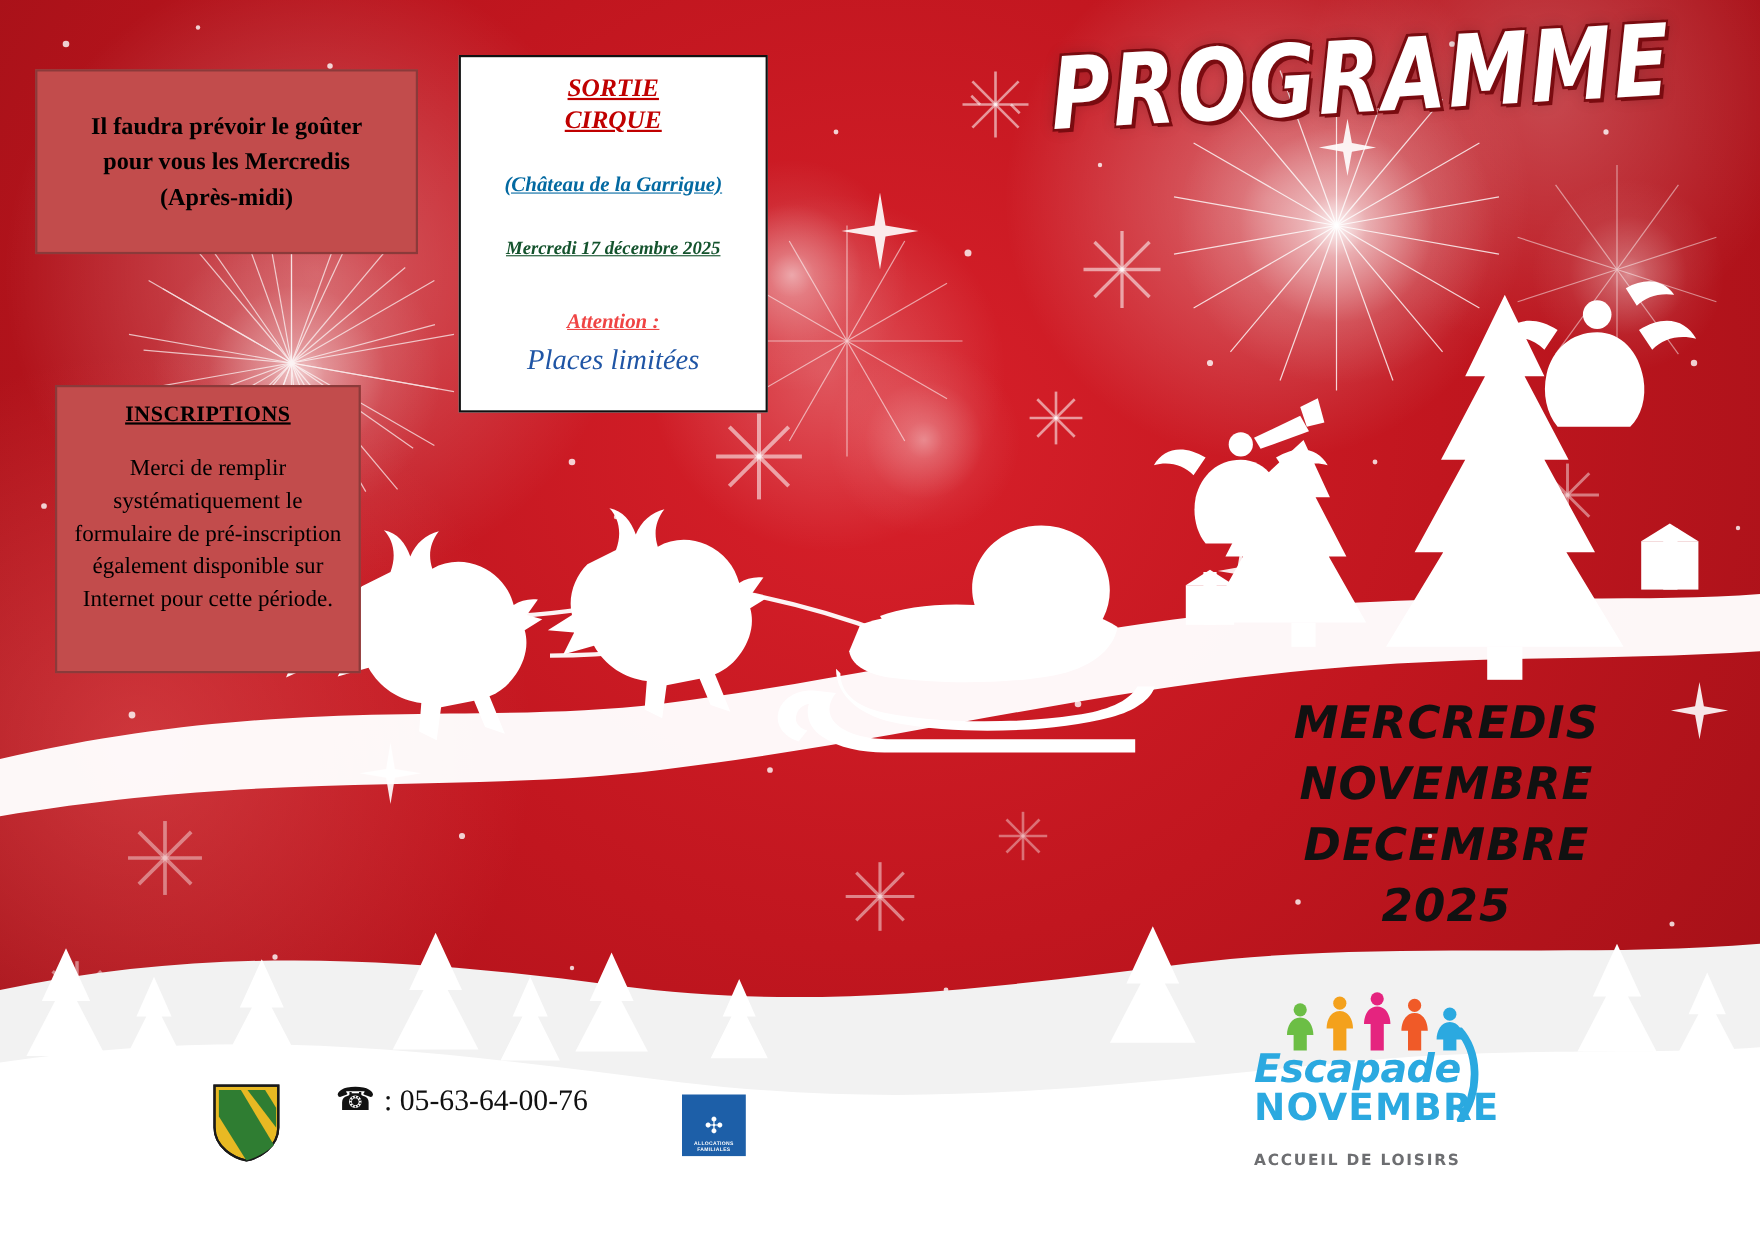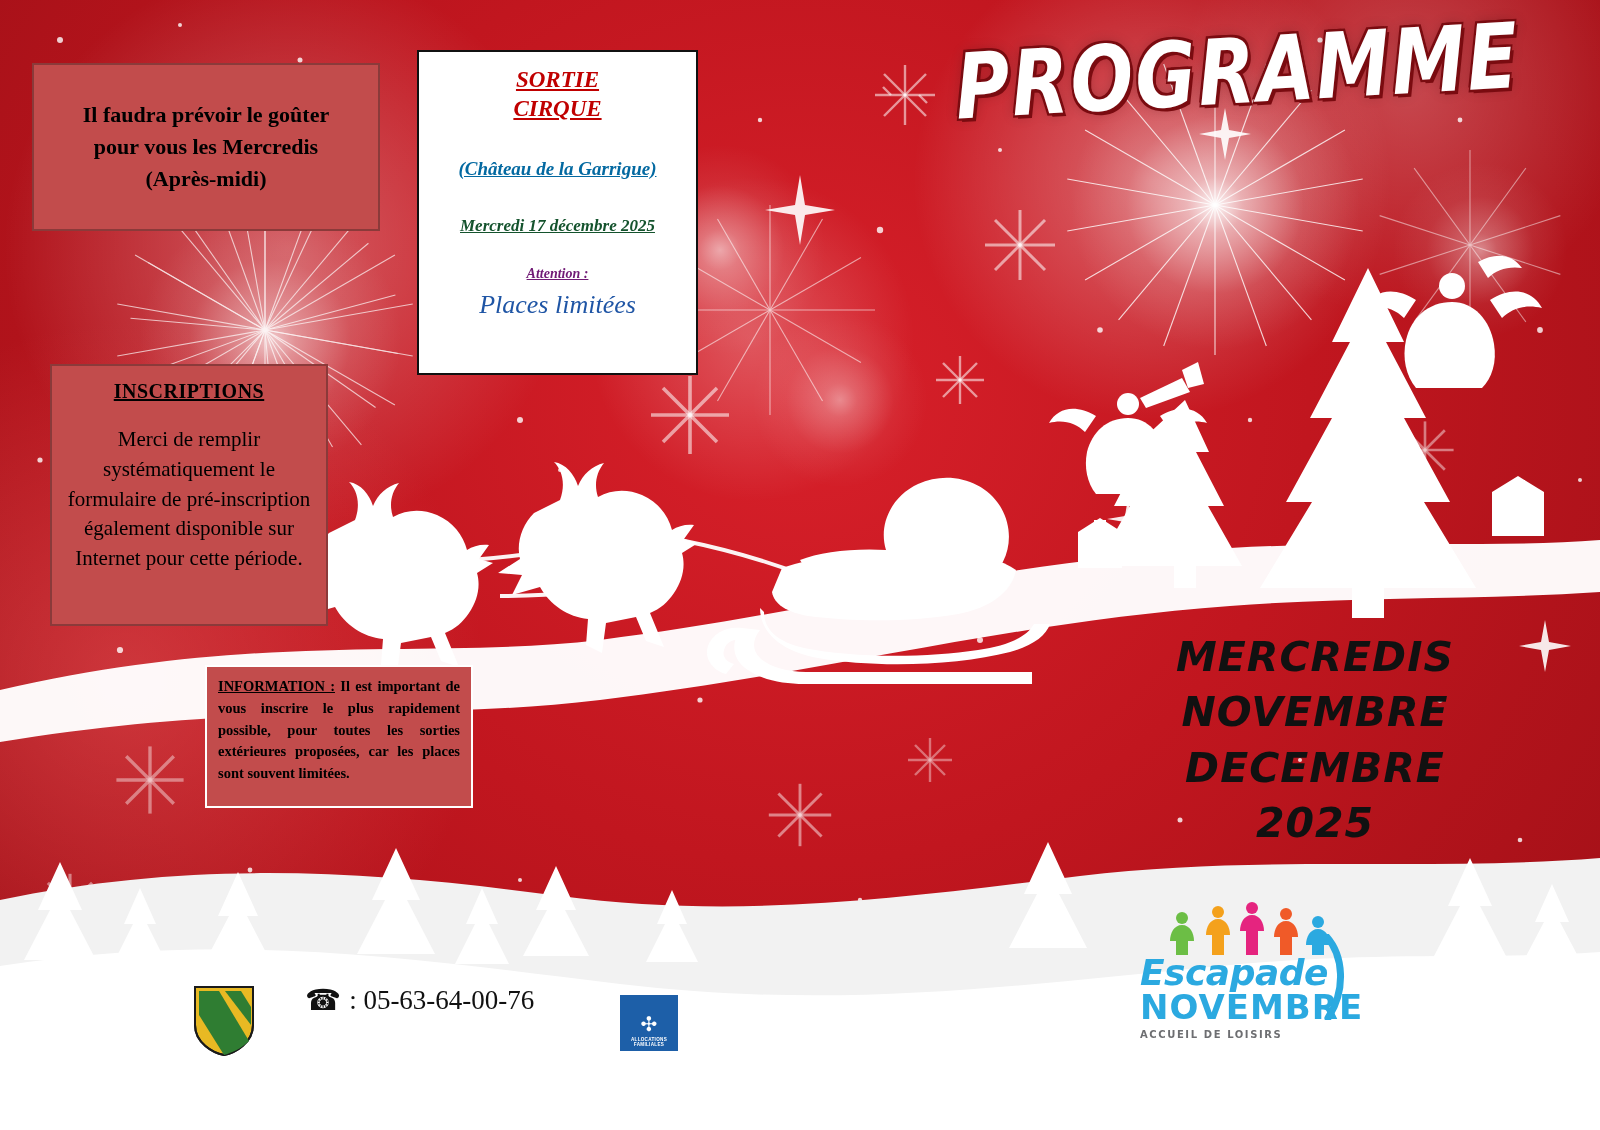--- a/index.html
+++ b/index.html
@@ -88,37 +88,37 @@
   }
   .cirque-date {
     margin-top: 36px;
     color: #14532d;
     font-weight: bold;
     font-style: italic;
     text-decoration: underline;
     font-size: 17px;
   }
   .cirque-attention {
-    margin-top: 30px;
-    color: #701a75;
+    margin-top: 46px;
+    color: #ef4444;
     font-weight: bold;
     font-style: italic;
     text-decoration: underline;
-    font-size: 14px;
+    font-size: 19px;
   }
   .cirque-places {
     margin-top: 8px;
     color: #1f55a5;
     font-style: italic;
     font-size: 26px;
   }
 
   .box-inscriptions {
     left: 50px;
-    top: 364px;
+    top: 350px;
     width: 278px;
     height: 262px;
     background: #c24c4c;
     border: 2px solid #8b3a3a;
     text-align: center;
     padding: 14px 14px 0 14px;
     color: #000;
   }
   .inscriptions-title {
     font-weight: bold;
@@ -257,24 +257,24 @@
     font-family: "DejaVu Sans", sans-serif;
     font-weight: bold;
     font-size: 34px;
     color: #2ba9e0;
     letter-spacing: 1px;
     margin-top: -6px;
   }
   .logo-accueil {
     font-family: "DejaVu Sans", sans-serif;
     font-weight: bold;
-    font-size: 10px;
+    font-size: 14px;
     color: #6d6e71;
     letter-spacing: 1.6px;
-    margin-top: 2px;
+    margin-top: 20px;
   }
   .logo-figures {
     position: absolute;
     left: 20px;
     top: 0;
     width: 180px;
     height: 58px;
   }
   .logo-swoosh {
     position: absolute;
@@ -582,24 +582,20 @@
     <div class="cirque-date">Mercredi 17 décembre 2025</div>
     <div class="cirque-attention">Attention :</div>
     <div class="cirque-places">Places limitées</div>
   </div>
 
   <div class="box box-inscriptions">
     <div class="inscriptions-title">INSCRIPTIONS</div>
     <div class="inscriptions-body">Merci de remplir systématiquement le formulaire de pré-inscription également disponible sur Internet pour cette période.</div>
   </div>
 
-  <div class="box box-information">
-    <u>INFORMATION :</u>
-    <span>Il est important de vous inscrire le plus rapidement possible, pour toutes les sorties extérieures proposées, car les places sont souvent limitées.</span>
-  </div>
 
   <div class="month-block">
     <div class="month-1">MERCREDIS</div>
     <div class="month-2">NOVEMBRE DECEMBRE</div>
     <div class="month-3">2025</div>
   </div>
 
   <svg class="crest" viewBox="0 0 62 72">
     <path d="M2,2 L60,2 L60,40 C60,58 42,68 31,70 C20,68 2,58 2,40 Z" fill="#e8b923" stroke="#1a1a1a" stroke-width="2"></path>
     <path d="M2,2 L60,2 L60,40 C60,58 42,68 31,70 C20,68 2,58 2,40 Z" fill="none" stroke="#1a1a1a" stroke-width="2"></path>

